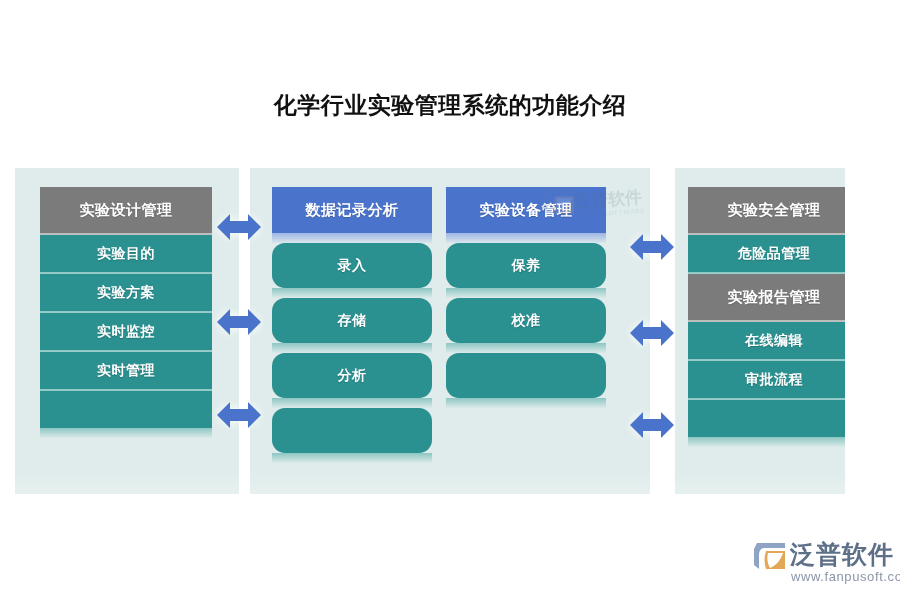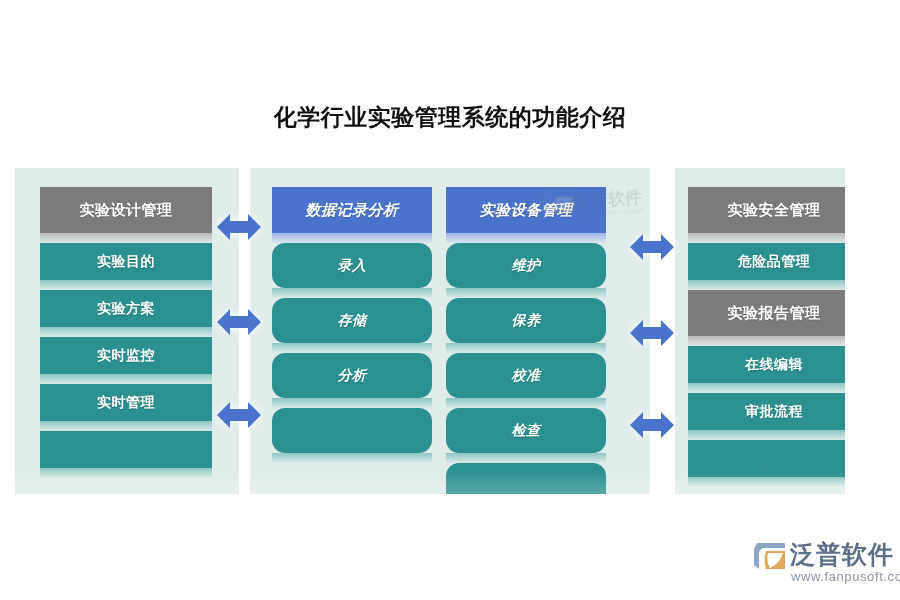--- a/index.html
+++ b/index.html
@@ -18,21 +18,20 @@
   #page-title {
     position: absolute;
     top: 90px;
     left: 0;
     width: 900px;
     text-align: center;
     font-size: 23px;
     font-weight: bold;
     color: #111111;
     letter-spacing: 0.5px;
-    margin-top: 12px;
   }
 
   
   #diagram {
     position: absolute;
     top: 168px;
     left: 0;
     width: 900px;
     height: 330px;
   }
@@ -57,21 +56,21 @@
   .panel.center .col-a { left: 22px;  width: 160px; top: 19px; position: absolute; }
   .panel.center .col-b { left: 196px; width: 160px; top: 19px; position: absolute; }
 
   .node {
     position: relative;
     box-sizing: border-box;
     text-align: center;
     color: #ffffff;
     font-weight: bold;
     letter-spacing: 0.5px;
-    margin-bottom: 10px;
+    margin-bottom: 2px;
     display: flex;
     align-items: center;
     justify-content: center;
     text-shadow: 0 1px 1px rgba(0,0,0,0.18);
   }
   .node::after {
     content: "";
     position: absolute;
     left: 0;
     right: 0;
@@ -98,21 +97,21 @@
   }
   .node.item {
     background: #2a9090;
     height: 37px;
     font-size: 14px;
   }
   .node.item::after {
     background: linear-gradient(to bottom, #8cc6c3, rgba(140,198,195,0.05));
   }
   .panel.center .node.item { height: 45px; border-radius: 13px; }
-  .panel.center .node { margin-bottom: 10px; font-style: italic; }
+  .panel.center .node { margin-bottom: 10px; }
 
   
   #fade-mask {
     position: absolute;
     left: 0;
     bottom: 0;
     width: 900px;
     height: 130px;
     background: linear-gradient(to bottom, rgba(255,255,255,0) 0%, rgba(255,255,255,0.55) 45%, rgba(255,255,255,0.97) 88%, #ffffff 100%);
     pointer-events: none;
@@ -238,30 +237,24 @@
         <span>分析</span>
       </div>
       <div class="node item"></div>
     </div>
 
     <div class="col-b">
       <div class="node header-blue">
         <span>实验设备管理</span>
       </div>
       <div class="node item">
-        <span>维护</span>
-      </div>
-      <div class="node item">
         <span>保养</span>
       </div>
       <div class="node item">
         <span>校准</span>
-      </div>
-      <div class="node item">
-        <span>检查</span>
       </div>
       <div class="node item"></div>
     </div>
   </div>
 
   <div class="panel right">
     <div class="col">
       <div class="node header-gray">
         <span>实验安全管理</span>
       </div>

